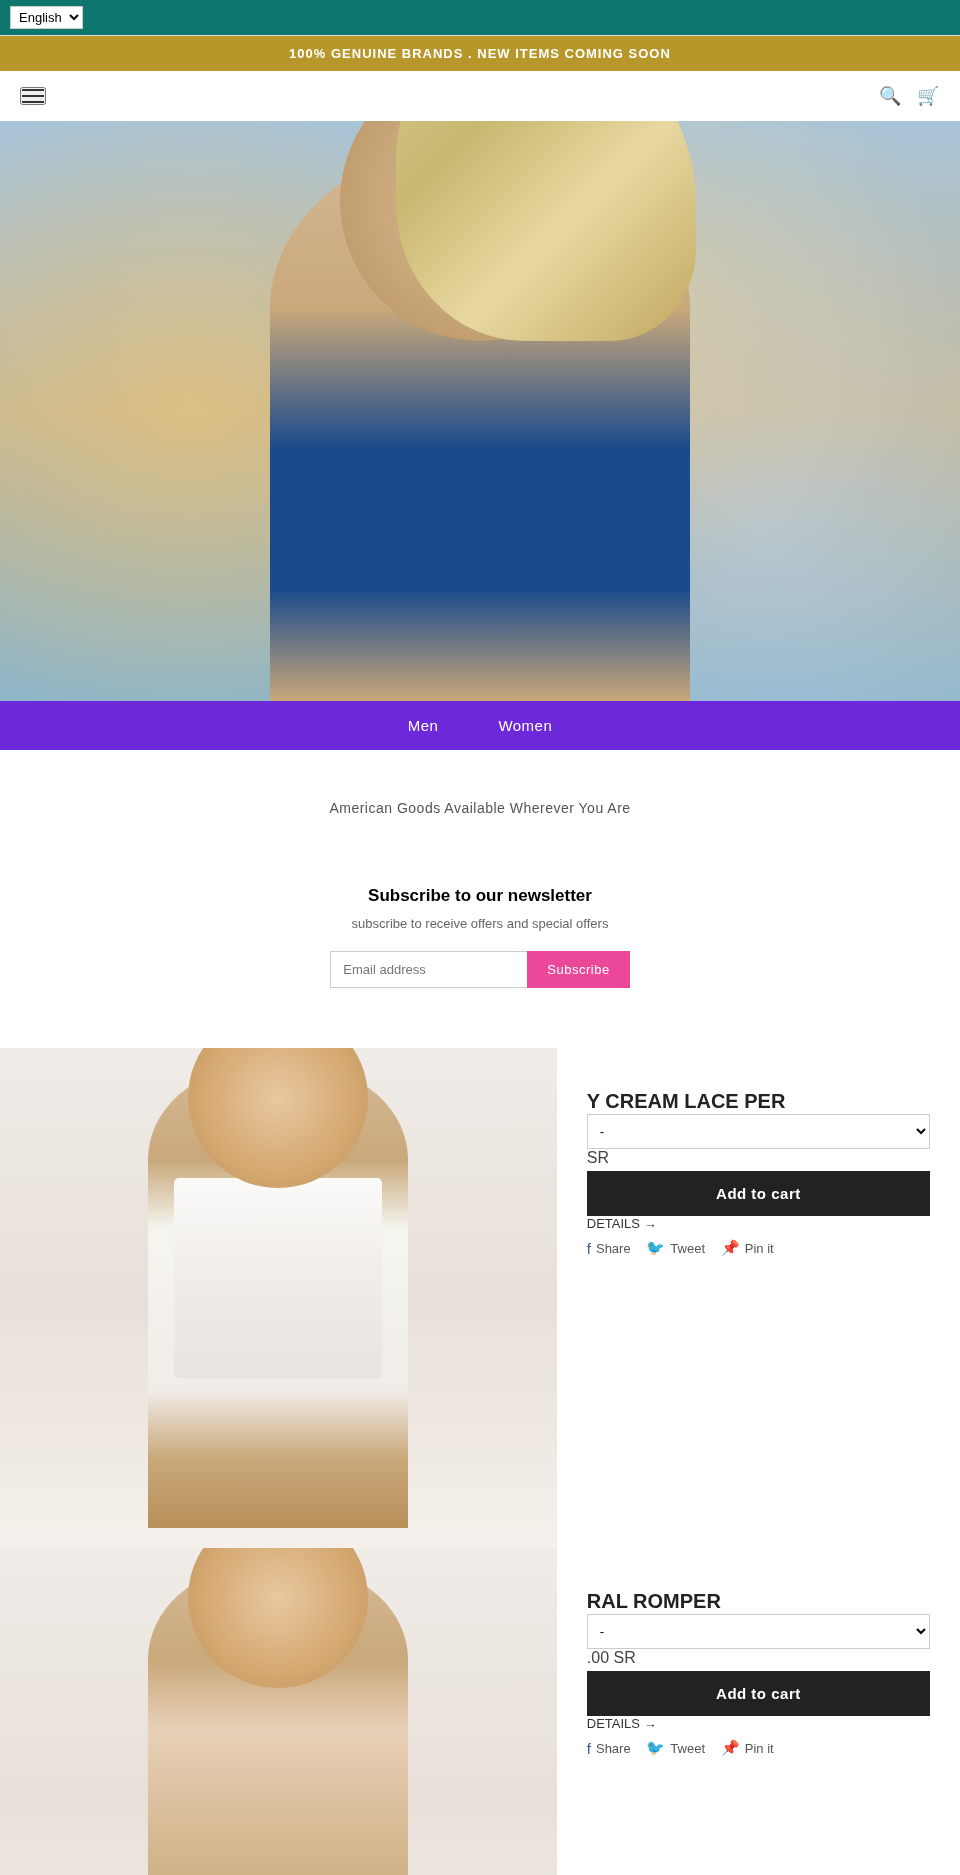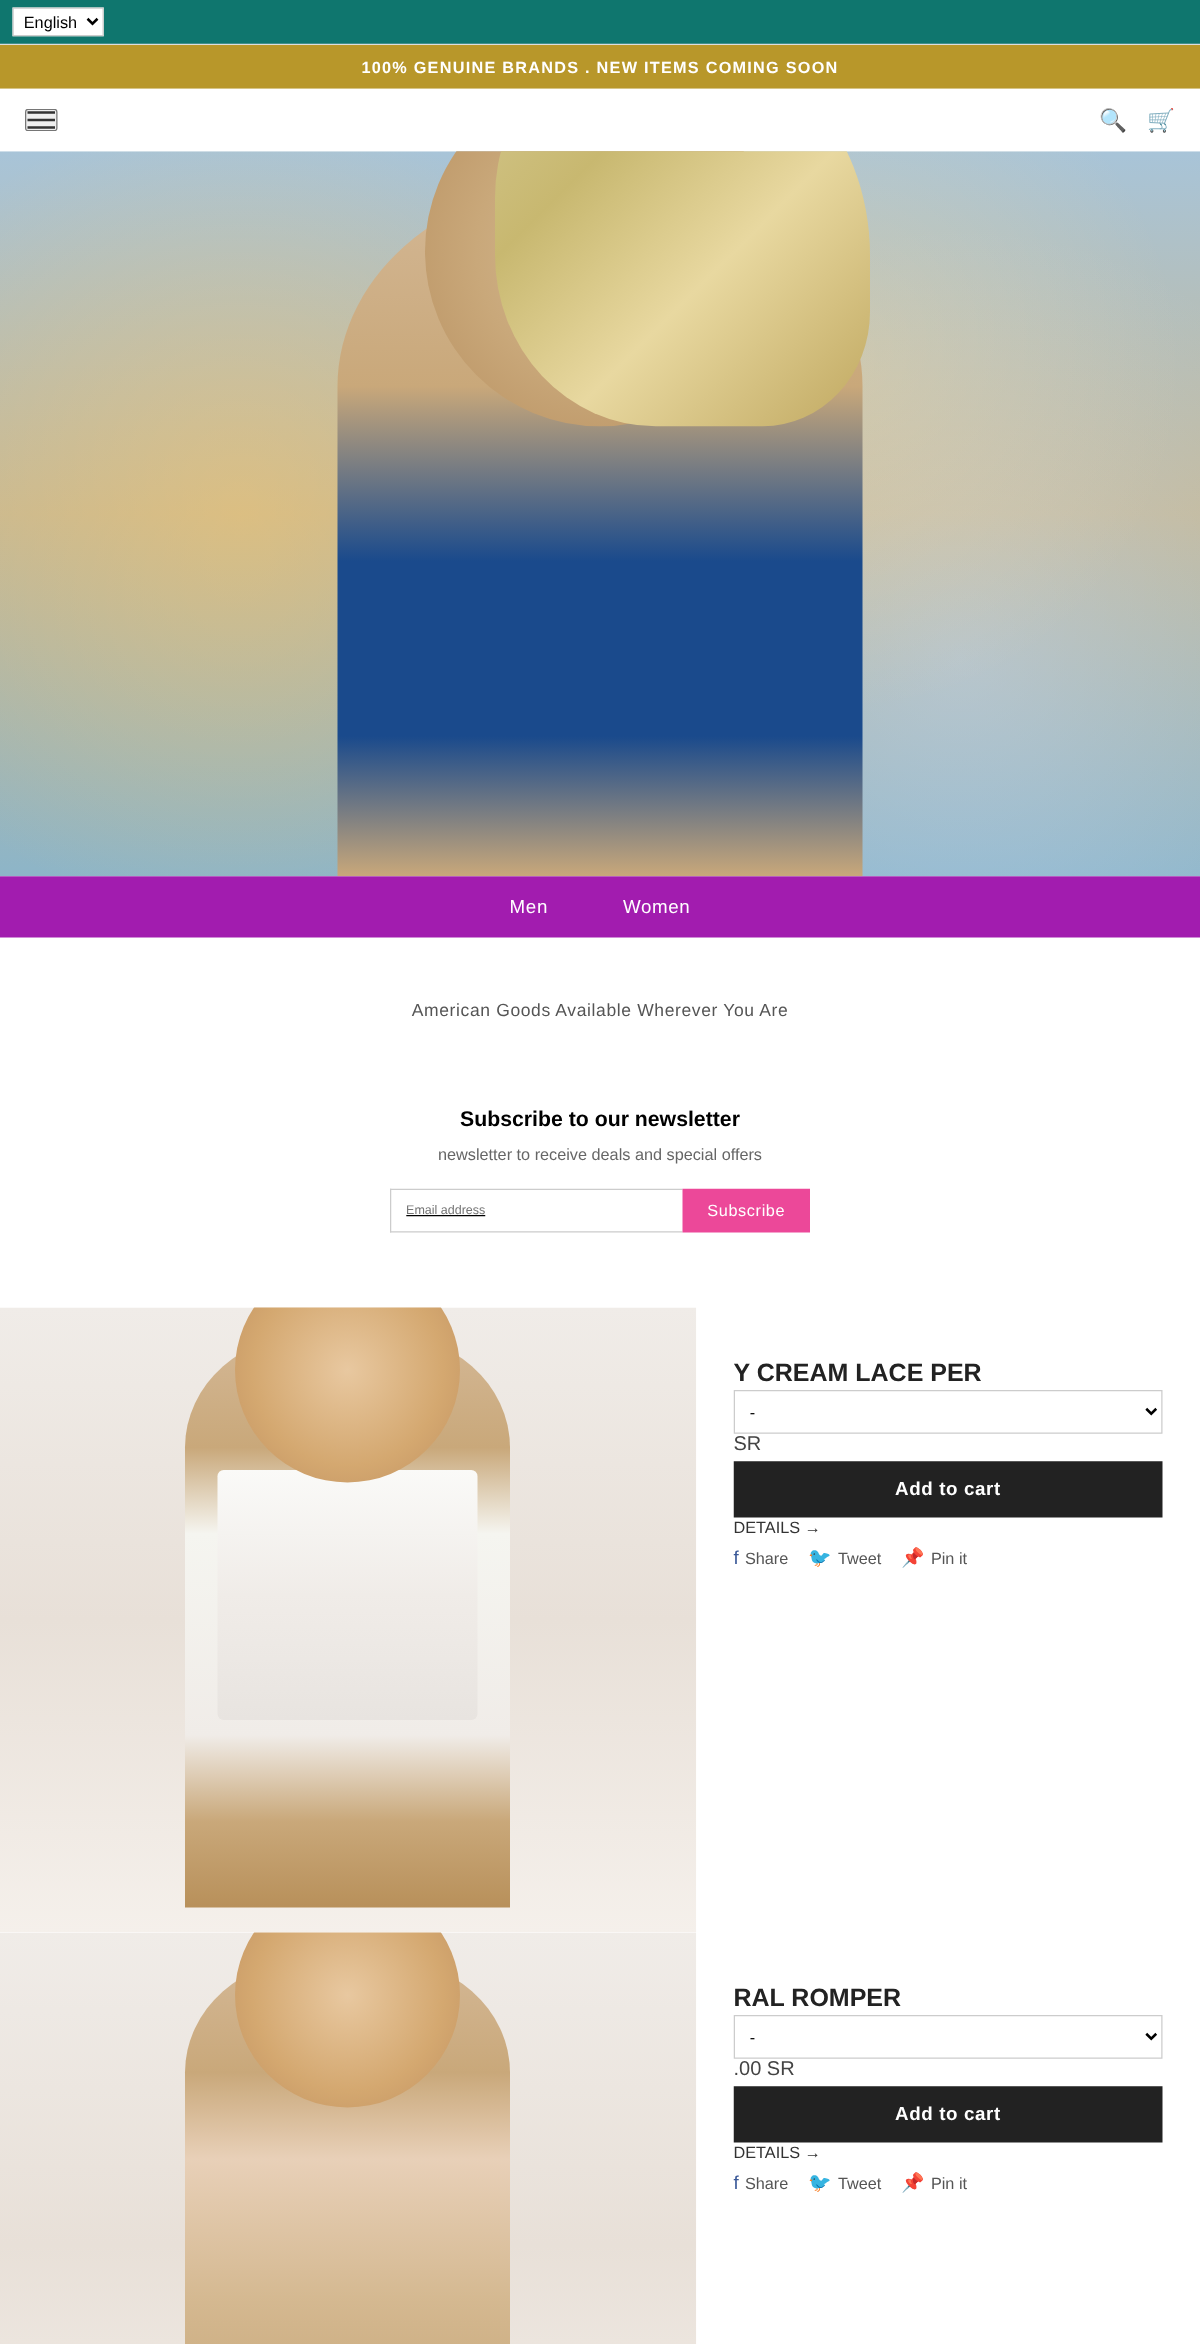--- a/index.html
+++ b/index.html
@@ -115,21 +115,21 @@
       left: 30%;
       width: 300px;
       height: 320px;
       background: linear-gradient(135deg, #d4c890 0%, #c8b870 30%, #e8d8a0 60%, #c0a860 100%);
       border-radius: 60% 80% 40% 60%;
       z-index: 1;
     }
 
     
     .category-nav {
-      background: #a21caf;
+      background: #6d28d9;
       display: flex;
       justify-content: center;
       gap: 60px;
       padding: 16px 0;
     }
     .category-nav a {
       color: #fff;
       text-decoration: none;
       font-size: 15px;
       letter-spacing: 0.5px;
@@ -158,27 +158,26 @@
       font-size: 13px;
       color: #666;
       margin-bottom: 20px;
     }
     .newsletter-form {
       display: flex;
       justify-content: center;
       gap: 0;
     }
     .newsletter-input {
-      width: 234px;
+      width: 197px;
       padding: 10px 12px;
       border: 1px solid #ccc;
       border-right: none;
-      font-size: 10px;
+      font-size: 13px;
       outline: none;
-      text-decoration: underline;
     }
     .newsletter-btn {
       background: #ec4899;
       color: #fff;
       border: none;
       padding: 10px 20px;
       font-size: 13px;
       cursor: pointer;
       letter-spacing: 0.5px;
     }
@@ -357,21 +356,21 @@
   <a href="#">Men</a>
   <a href="#">Women</a>
 </nav>
 
 <div class="tagline-section">
   <p>American Goods Available Wherever You Are</p>
 </div>
 
 <div class="newsletter-section">
   <h2>Subscribe to our newsletter</h2>
-  <p>newsletter to receive deals and special offers</p>
+  <p>subscribe to receive offers and special offers</p>
   <div class="newsletter-form">
     <input class="newsletter-input" type="email" placeholder="Email address" style="">
     <button class="newsletter-btn">Subscribe</button>
   </div>
 </div>
 
 <div class="product-section">
   <div class="product-image-col">
     <div class="product-image-placeholder">
       <div class="product1-person"></div>

